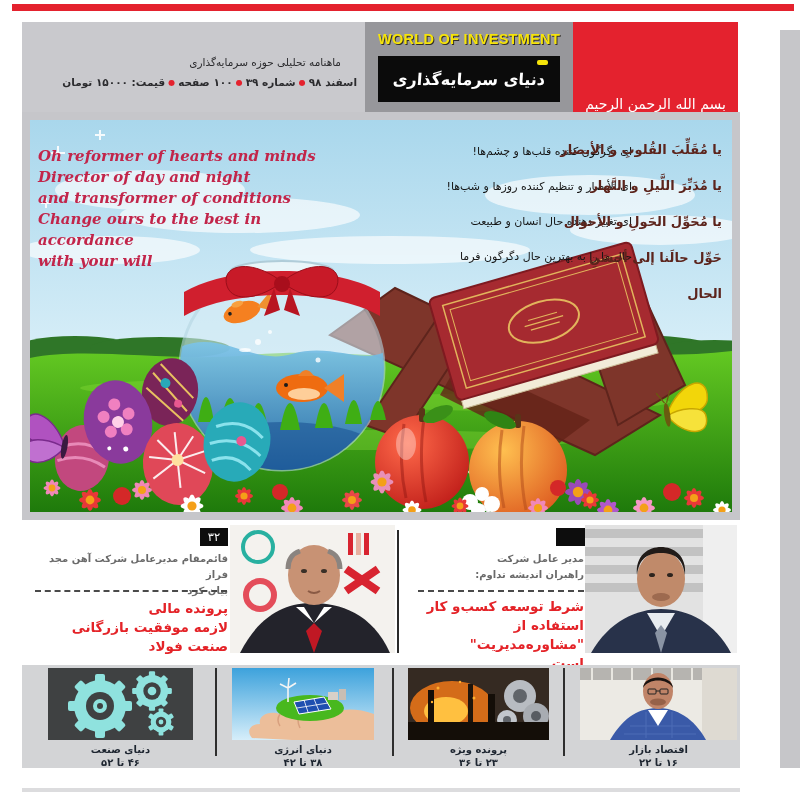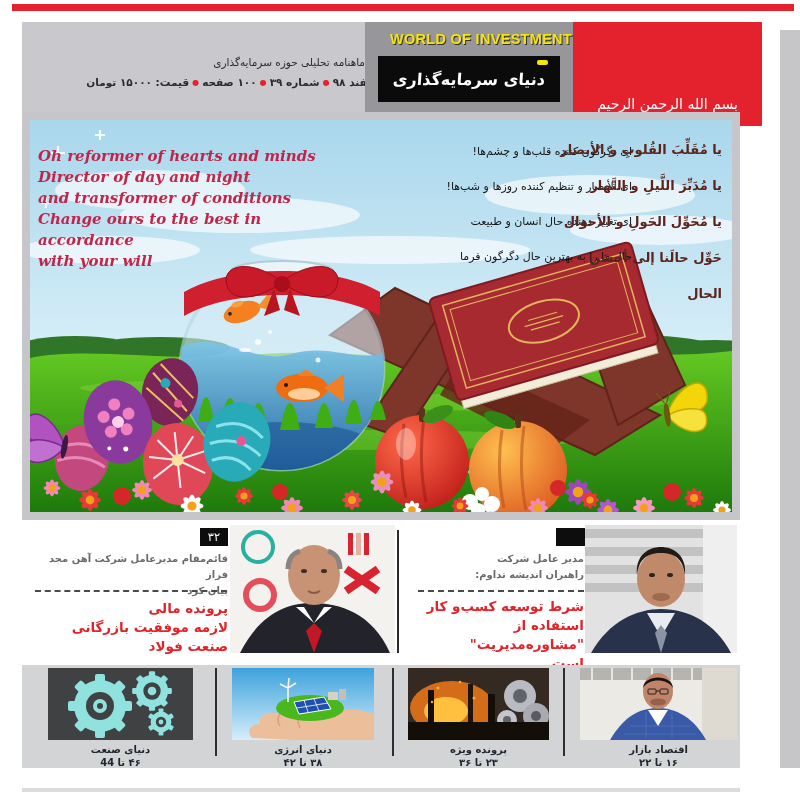--- a/index.html
+++ b/index.html
@@ -2,21 +2,21 @@
 <html lang="fa"><head>
 <meta charset="utf-8">
 <style>
   html,body{margin:0;padding:0;background:#fff;}
   .page{position:relative;width:800px;height:800px;background:#fff;overflow:hidden;
         font-family:"DejaVu Sans",sans-serif;}
   .abs{position:absolute;}
   
   .topbar{left:12px;top:4px;width:782px;height:7px;background:#e4222e;}
   .edge-strip{left:780px;top:30px;width:20px;height:738px;background:#c6c6c9;}
-  .hp{top:22px;height:104px;padding-left:24px;}
+  .hp{top:22px;height:104px;}
   .hp-left{left:22px;width:343px;background:#c9c9cd;}
   .hp-mid{left:365px;width:208px;background:#97979b;}
   .hp-red{left:573px;width:165px;background:#e4222e;}
   .tagline{position:absolute;right:24px;top:34px;width:320px;text-align:right;direction:rtl;
            font-size:10.5px;font-weight:normal;color:#2b2b2e;}
   .metaline{position:absolute;right:8px;top:54px;width:330px;text-align:right;direction:rtl;
             font-size:10.5px;font-weight:bold;color:#2b2b2e;}
   .metaline .dot{color:#e4222e;font-size:8px;margin:0 3px;vertical-align:1px;}
   .entitle{position:absolute;left:0;top:9px;width:100%;text-align:center;
            font-family:"Liberation Sans",sans-serif;font-weight:bold;font-size:14.5px;
@@ -544,21 +544,21 @@
       <path d="M63 20 C64 6 92 6 93 20 C88 10 68 10 63 20 Z" fill="#181210"></path>
       <rect x="68" y="21" width="8" height="5" rx="1" fill="none" stroke="#222" stroke-width="1"></rect>
       <rect x="80" y="21" width="8" height="5" rx="1" fill="none" stroke="#222" stroke-width="1"></rect>
       <path d="M76 23 h4" stroke="#222" stroke-width="1"></path>
       <ellipse cx="78" cy="34" rx="8" ry="3.5" fill="#7a4a34" opacity="0.6"></ellipse>
     </svg>
   </div>
 
   <div class="abs caption c1">
     <div>دنیای صنعت</div>
-    <div>۴۶ تا 44</div>
+    <div>۴۶ تا ۵۲</div>
   </div>
   <div class="abs caption c2">
     <div>دنیای انرژی</div>
     <div>۳۸ تا ۴۲</div>
   </div>
   <div class="abs caption c3">
     <div>پرونده ویژه</div>
     <div>۲۳ تا ۳۶</div>
   </div>
   <div class="abs caption c4">

